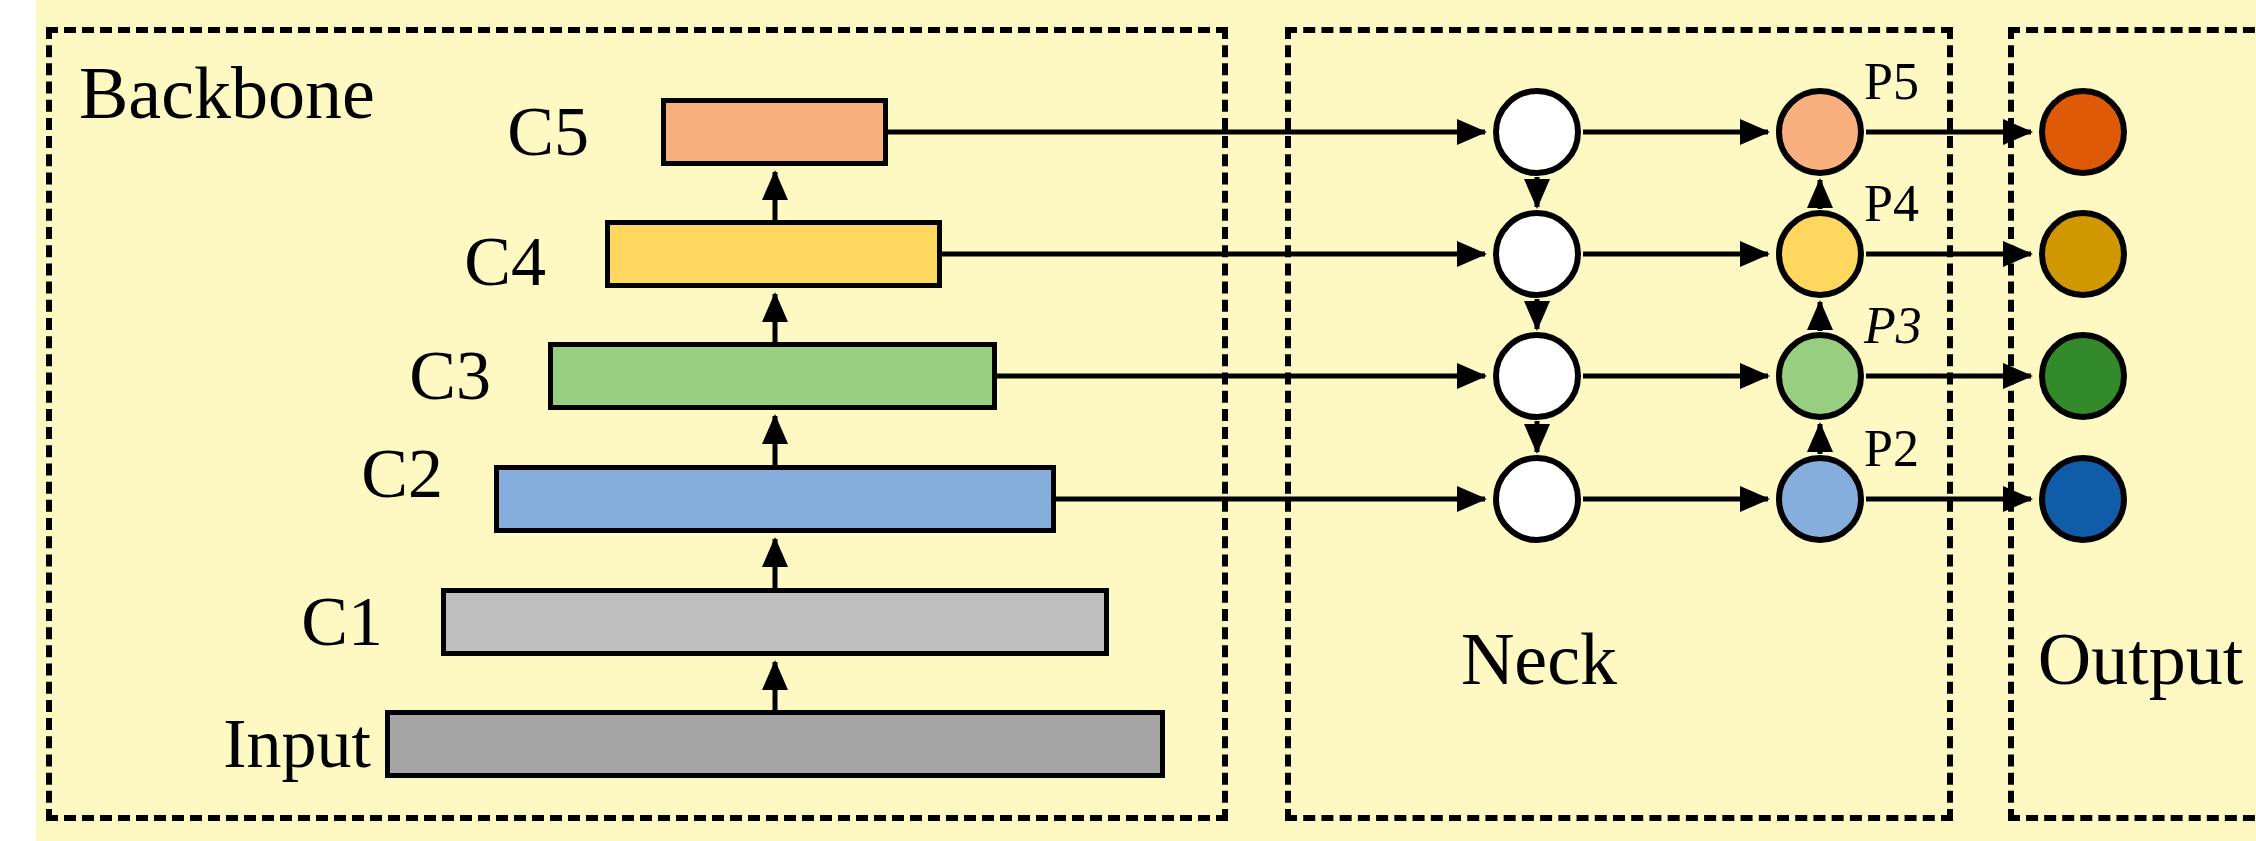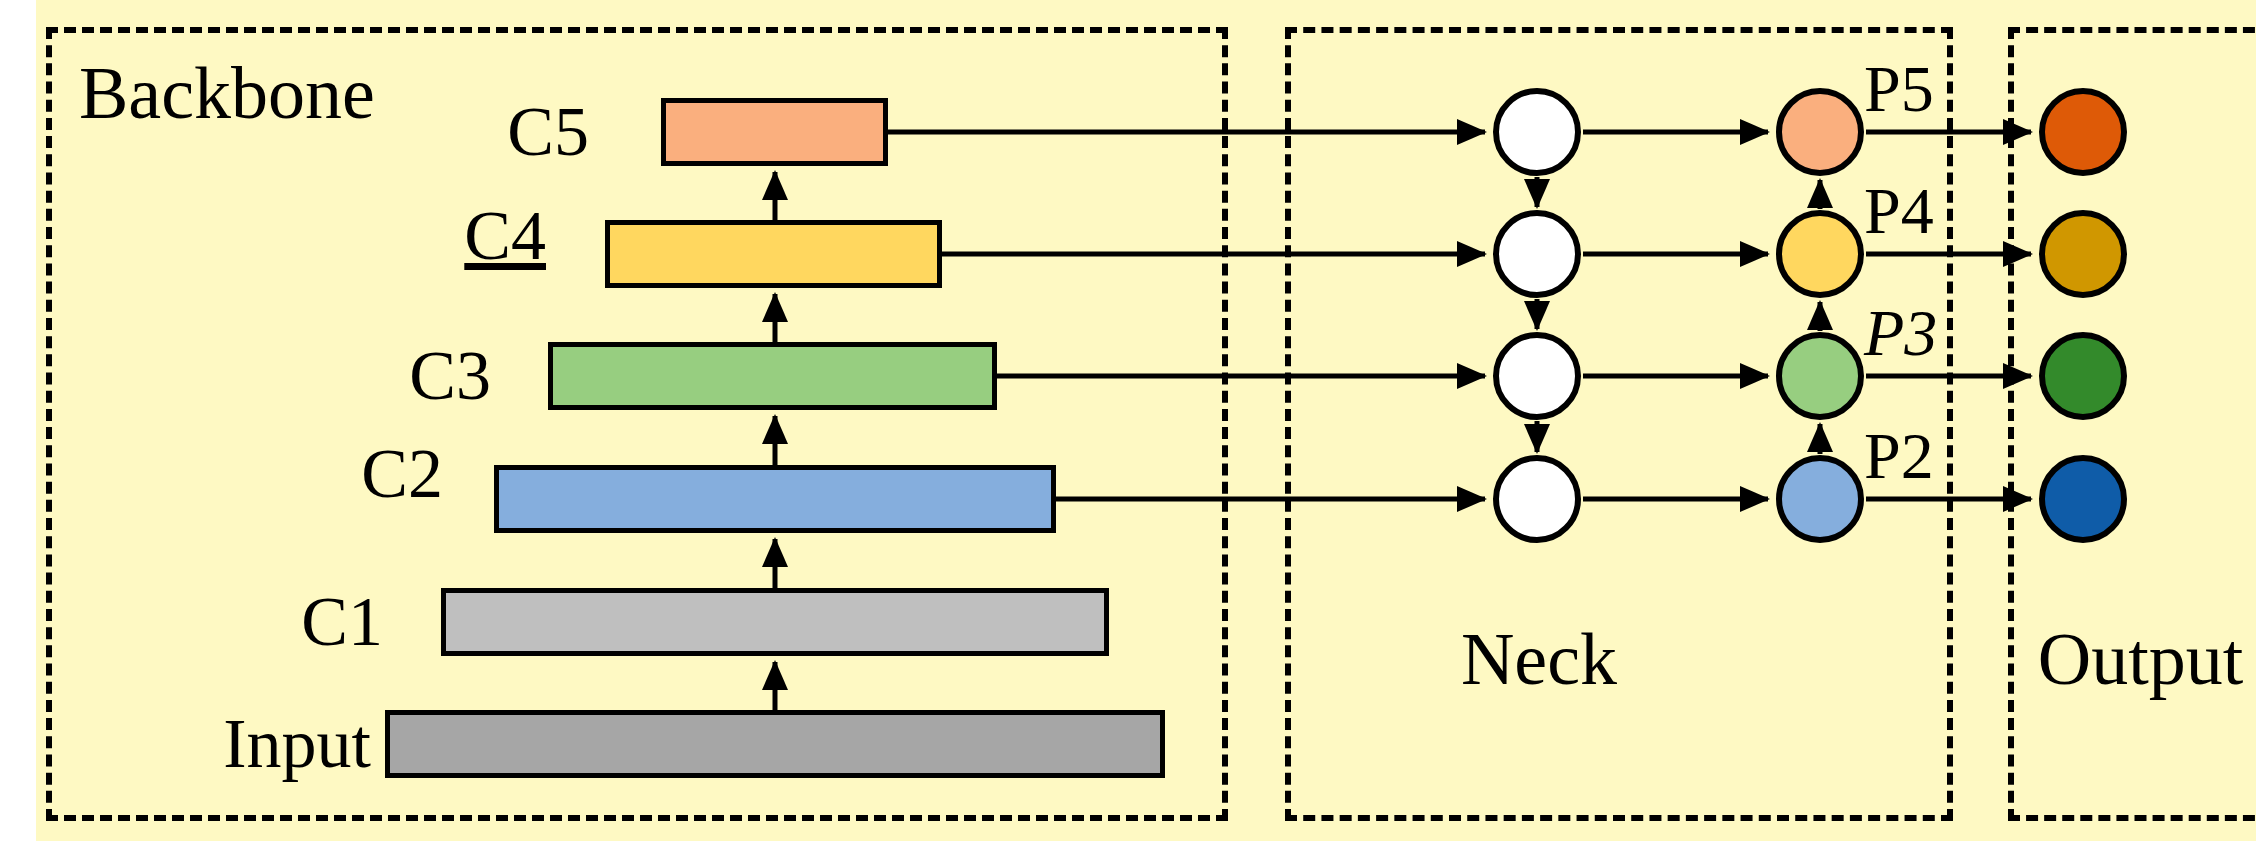--- a/index.html
+++ b/index.html
@@ -48,21 +48,21 @@
   }
   .title-label{
     position:absolute;
     font-size:74px;
     line-height:1;
     z-index:4;
     white-space:nowrap;
   }
   .p-label{
     position:absolute;
-    font-size:66px;
+    font-size:52px;
     line-height:1;
     z-index:4;
     white-space:nowrap;
   }
   .centered{text-align:center;}
 </style>
 </head>
 <body>
 
 <div id="canvas">
@@ -115,21 +115,21 @@
   <div class="title-label centered" style="left:1383px;top:622px;width:240px;">Neck</div>
 
   <div class="bar" style="left: 625px; top: 98px; width: 227px; height: 68px; background-color: rgb(250, 175, 126);"></div>
   <div class="bar" style="left: 569px; top: 220px; width: 337px; height: 68px; background-color: rgb(255, 215, 95);"></div>
   <div class="bar" style="left: 512px; top: 342px; width: 449px; height: 68px; background-color: rgb(151, 206, 128);"></div>
   <div class="bar" style="left: 458px; top: 465px; width: 562px; height: 68px; background-color: rgb(133, 174, 221);"></div>
   <div class="bar" style="left: 405px; top: 588px; width: 668px; height: 68px; background-color: rgb(191, 191, 191);"></div>
   <div class="bar" style="left: 349px; top: 710px; width: 780px; height: 68px; background-color: rgb(166, 166, 166);"></div>
 
   <div class="bar-label" style="right:1703px;top:98px;">C5</div>
-  <div class="bar-label" style="right:1746px;top:202px;text-decoration:underline;">C4</div>
+  <div class="bar-label" style="right:1746px;top:228px;">C4</div>
   <div class="bar-label" style="right:1801px;top:342px;">C3</div>
   <div class="bar-label" style="right:1849px;top:440px;">C2</div>
   <div class="bar-label" style="right:1909px;top:588px;">C1</div>
   <div class="bar-label" style="right:1921px;top:710px;">Input</div>
 
   <div class="node" style="left: 1457px; top: 88px; background-color: rgb(255, 255, 255);"></div>
   <div class="node" style="left: 1457px; top: 210px; background-color: rgb(255, 255, 255);"></div>
   <div class="node" style="left: 1457px; top: 332px; background-color: rgb(255, 255, 255);"></div>
   <div class="node" style="left: 1457px; top: 455px; background-color: rgb(255, 255, 255);"></div>
 

